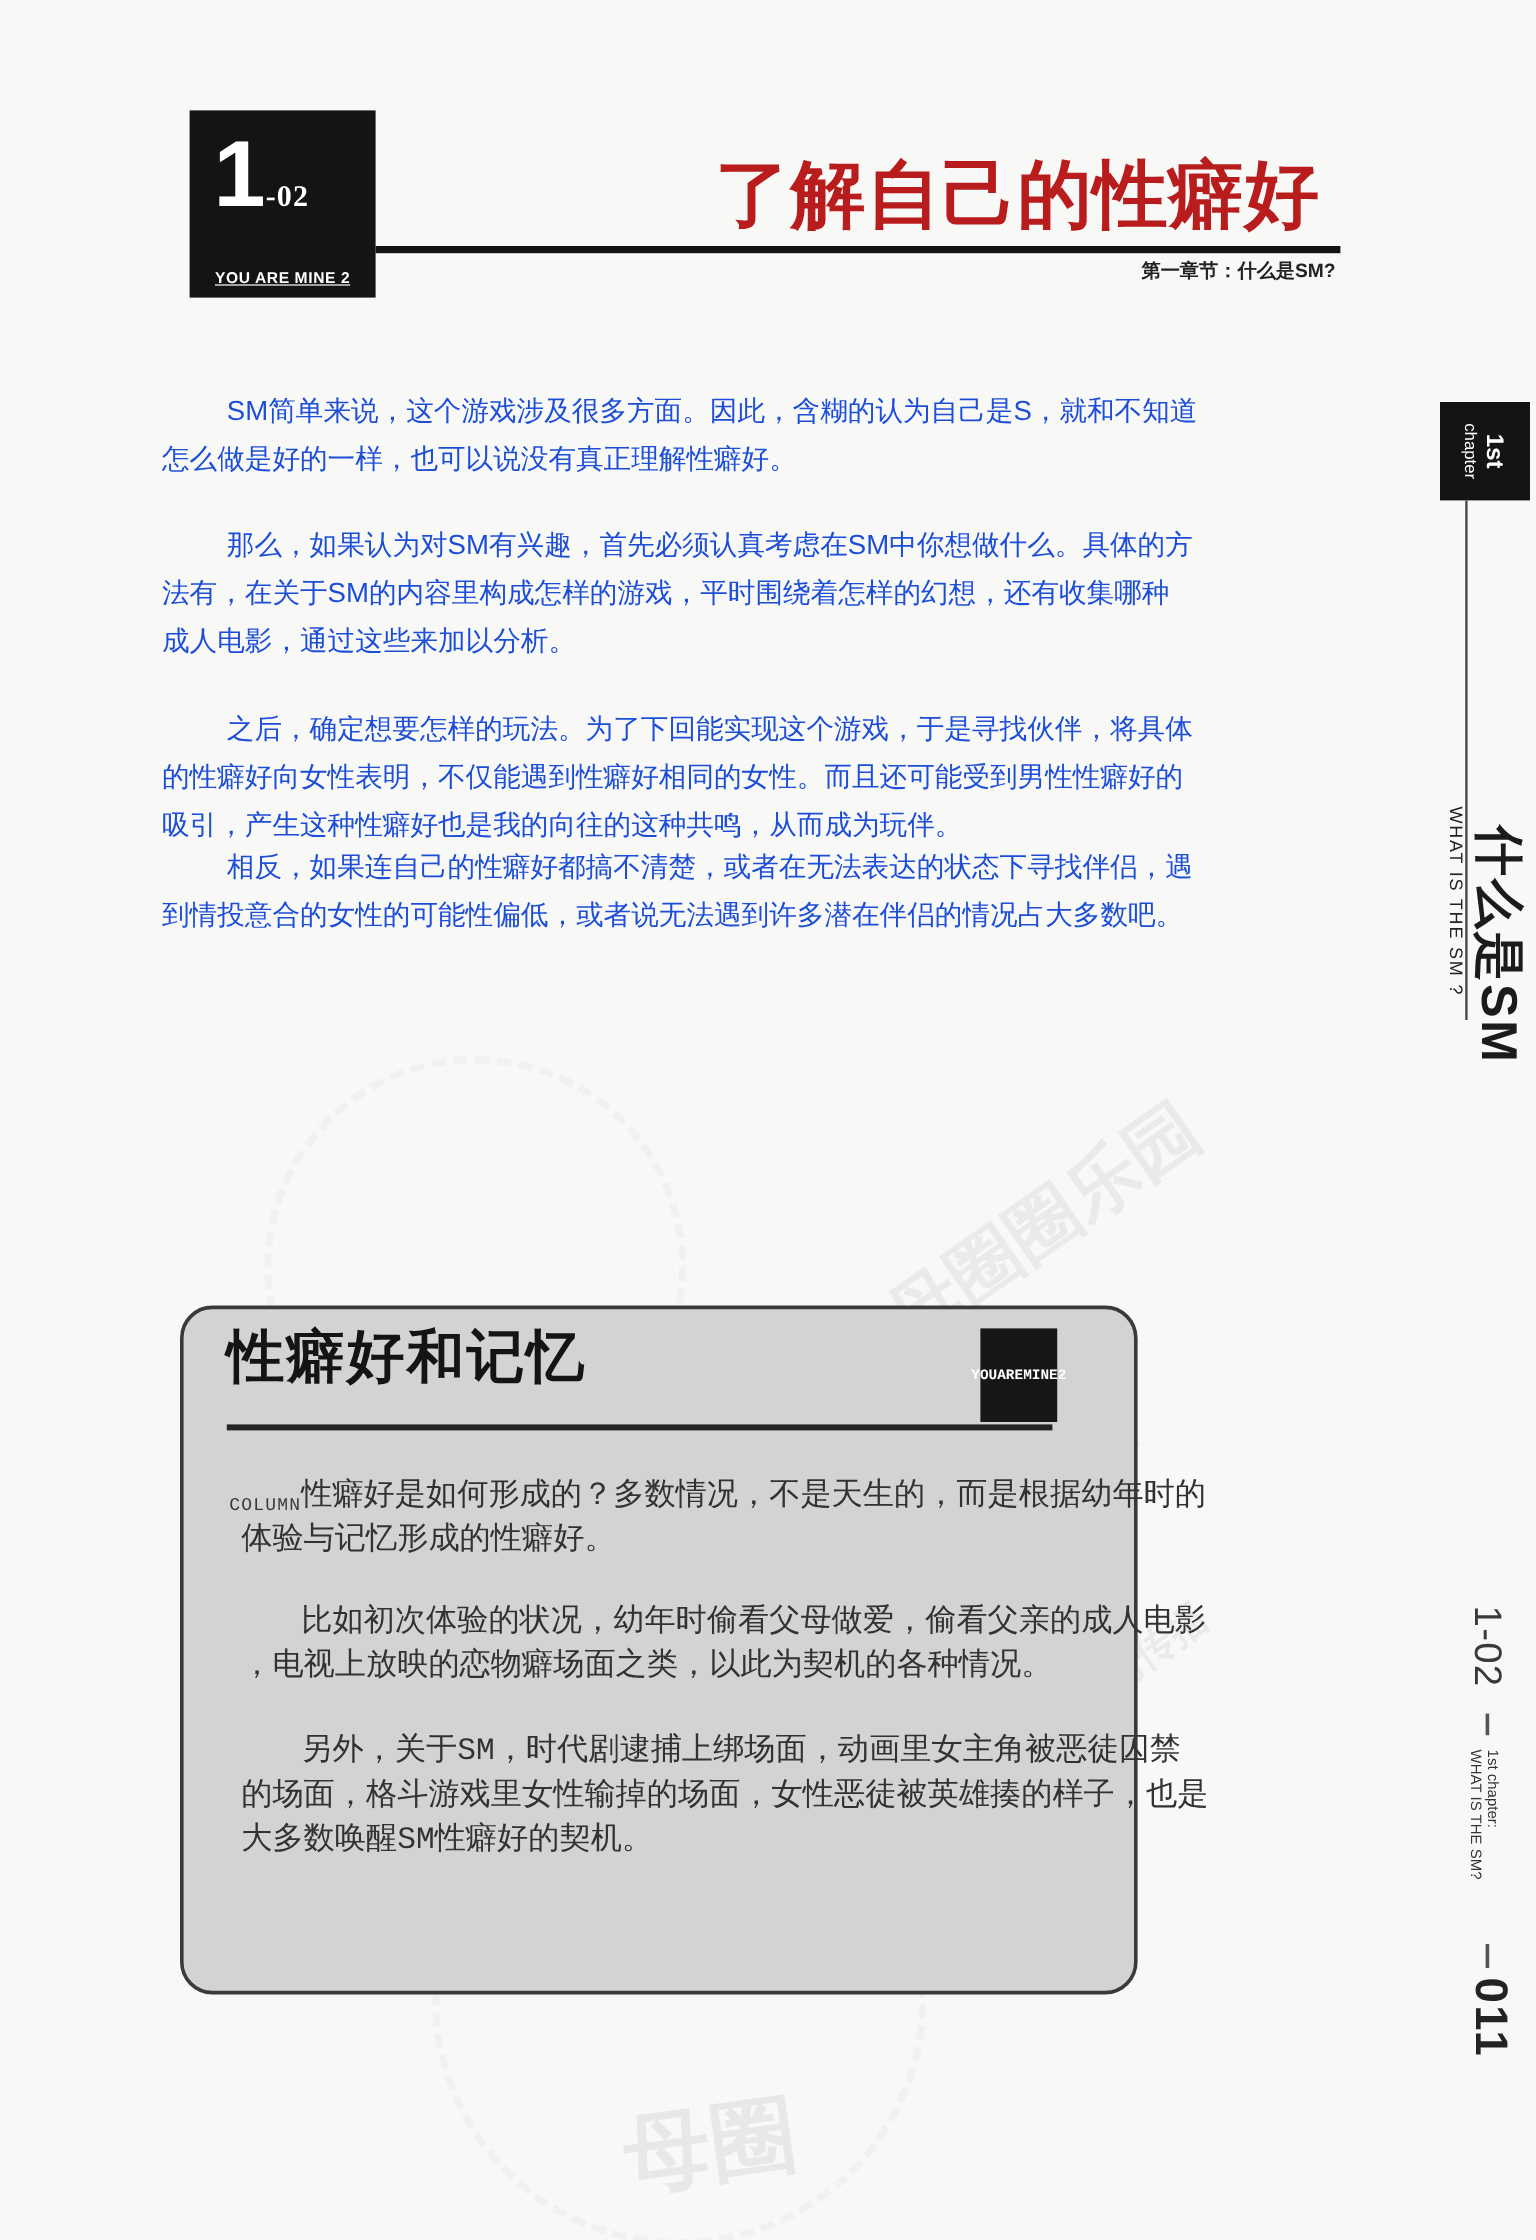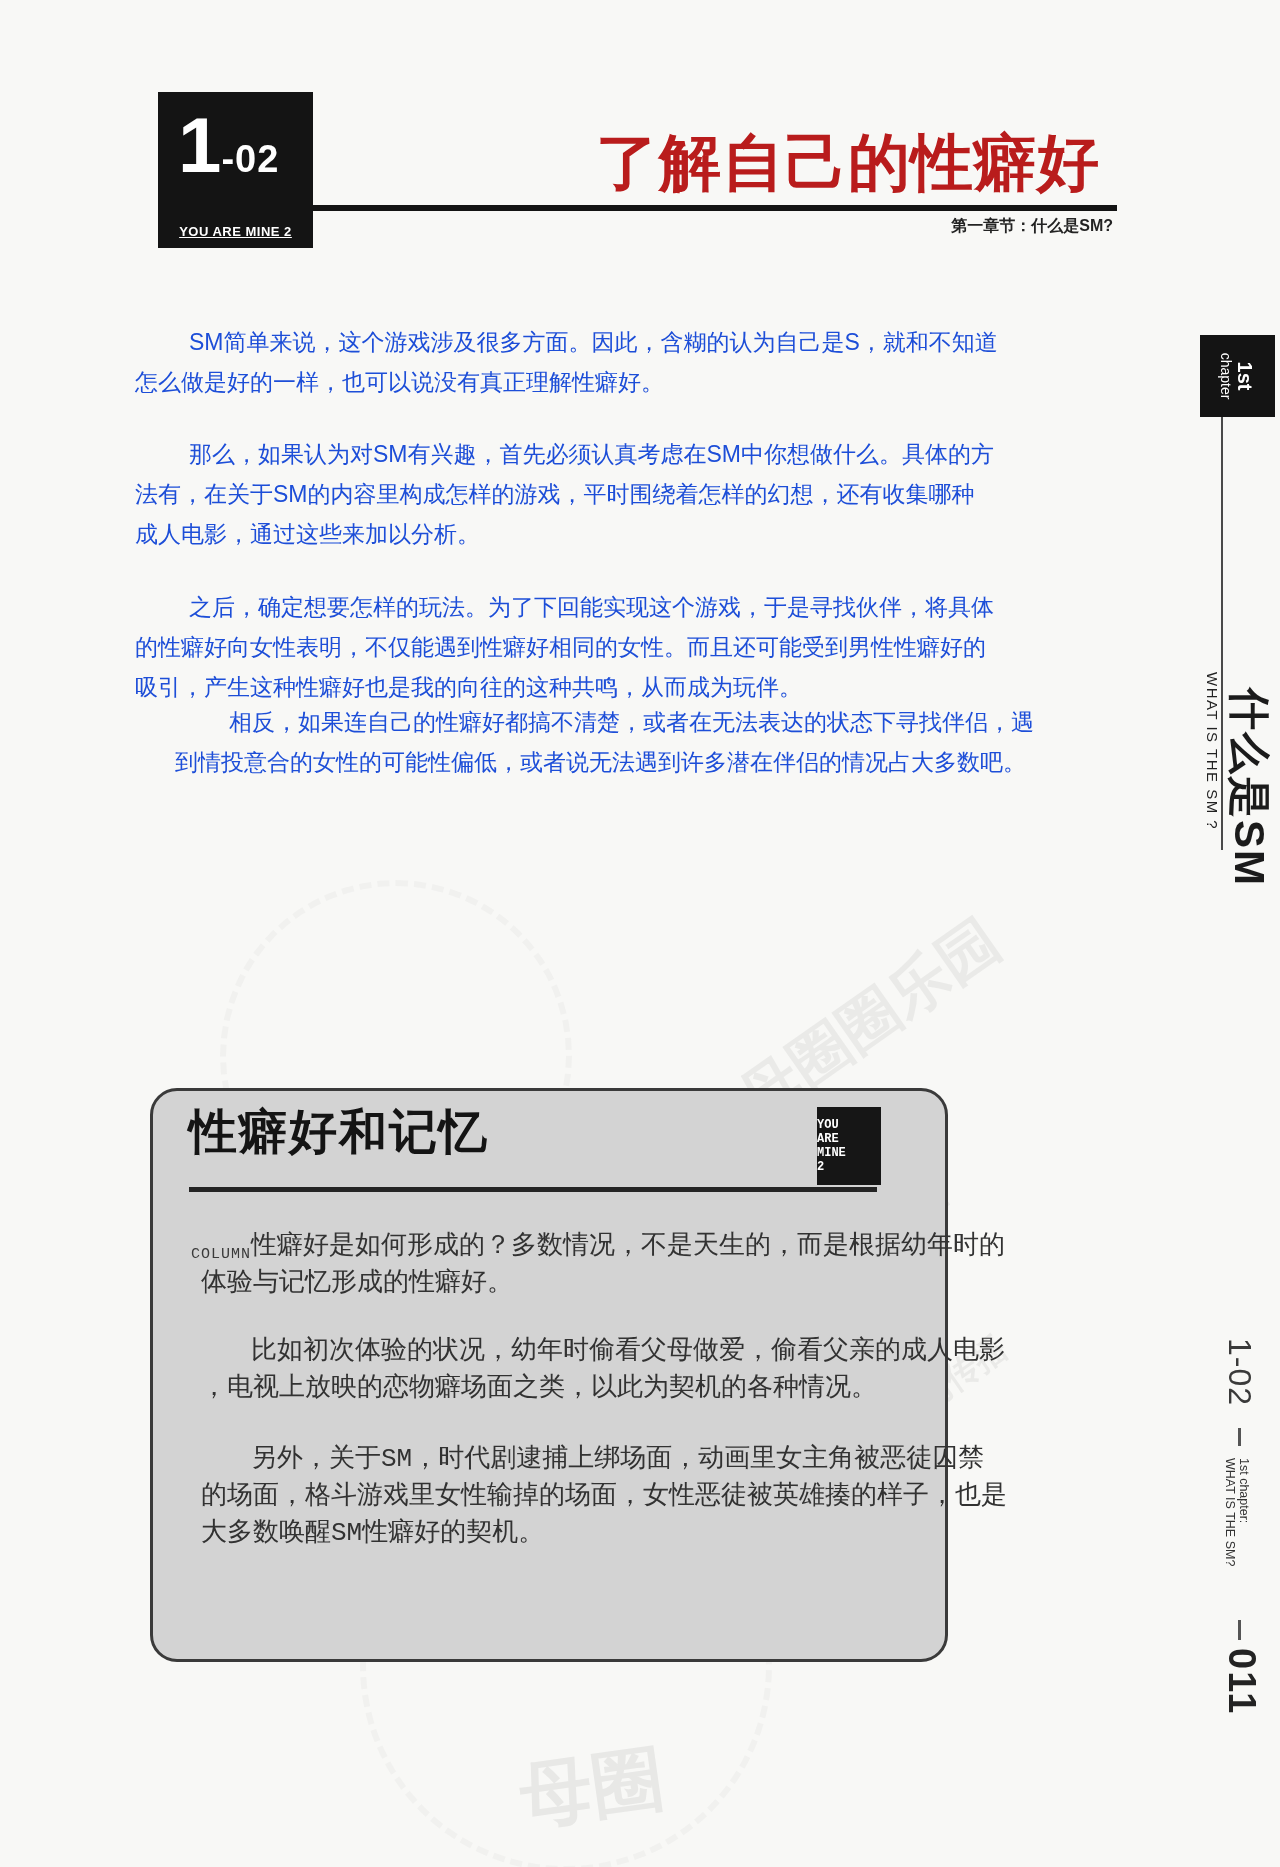--- a/index.html
+++ b/index.html
@@ -5,21 +5,21 @@
   html,body{margin:0;padding:0;background:#e9e9e9;}
   .page{
     position:relative;width:1280px;height:1867px;margin:0 auto;
     background:#f8f8f6;overflow:hidden;
     font-family:"Liberation Sans","DejaVu Sans",sans-serif;color:#2e2e2e;
   }
   
   .chapter-box{position:absolute;left:158px;top:92px;width:155px;height:156px;background:#141414;color:#fff;}
   .chapter-code{position:absolute;left:20px;top:14px;white-space:nowrap;}
   .chapter-code .big{font-size:78px;font-weight:bold;line-height:78px;}
-  .chapter-code .small{font-size:38px;font-weight:bold;letter-spacing:1px;}
+  .chapter-code .small{font-size:25px;font-weight:bold;letter-spacing:1px;font-family:Liberation Serif, serif;}
   .series-label{position:absolute;bottom:9px;left:0;width:100%;text-align:center;font-size:13px;font-weight:bold;letter-spacing:.5px;text-decoration:underline;}
   .page-title{position:absolute;top:128px;right:180px;font-size:62px;line-height:70px;font-weight:bold;color:#b91c1c;letter-spacing:1px;white-space:nowrap;}
   .title-rule{position:absolute;left:313px;top:205px;width:804px;height:6px;background:#141414;}
   .page-subtitle{position:absolute;top:216px;right:167px;font-size:16px;font-weight:bold;color:#232323;white-space:nowrap;}
   
   .para{position:absolute;left:135px;width:952px;font-size:23px;line-height:40px;color:#1d4ed8;}
   .para .line{white-space:nowrap;}
   .para .line.indent{text-indent:54px;}
   
   .vrot{position:absolute;transform:rotate(90deg);transform-origin:0 0;white-space:nowrap;}
@@ -34,21 +34,21 @@
   .side-code{left:1257px;top:1338px;font-size:32px;line-height:34px;color:#3a3a3a;letter-spacing:1px;}
   .side-divider{position:absolute;width:3px;background:#555;}
   .side-footer{left:1251px;top:1458px;font-size:12.5px;line-height:14px;color:#333;}
   .side-page-num{left:1262px;top:1648px;font-size:38px;line-height:40px;font-weight:bold;color:#232323;letter-spacing:2px;}
   
   .column-box{position:absolute;left:150px;top:1088px;width:792px;height:568px;background:#d3d3d3;border:3px solid #3a3a3a;border-radius:27px;font-family:Liberation Mono, monospace;}
   .col-title{position:absolute;left:36px;top:16px;font-size:48px;line-height:56px;font-weight:bold;color:#141414;letter-spacing:2px;white-space:nowrap;}
   .col-rule{position:absolute;left:36px;top:96px;width:688px;height:5px;background:#242424;}
   .col-label{position:absolute;left:38px;top:107px;font-size:15px;color:#3a3a3a;letter-spacing:1px;margin-top:48px;}
   .col-badge{position:absolute;left:664px;top:16px;width:64px;height:78px;background:#161616;color:#fff;
-    display:flex;flex-direction:column;align-items:flex-start;justify-content:center;}
+    display:flex;flex-direction:row;align-items:center;justify-content:center;}
   .col-badge div{font-size:12px;font-weight:bold;line-height:14px;}
   .col-para{position:absolute;left:48px;width:712px;font-size:26px;line-height:37px;color:#323232;}
   .col-para .line{white-space:nowrap;}
   .col-para .line.indent{text-indent:50px;}
   
   .wm-text{position:absolute;color:#8a8a8a;opacity:.12;font-weight:bold;pointer-events:none;}
   .wm-circle{position:absolute;border:6px dashed #9a9a9a;border-radius:50%;opacity:.07;pointer-events:none;}
 </style>
 </head>
 <body>
@@ -79,21 +79,21 @@
   <div class="para" style="top:434px;">
     <div class="line indent">那么，如果认为对SM有兴趣，首先必须认真考虑在SM中你想做什么。具体的方</div>
     <div class="line">法有，在关于SM的内容里构成怎样的游戏，平时围绕着怎样的幻想，还有收集哪种</div>
     <div class="line">成人电影，通过这些来加以分析。</div>
   </div>
   <div class="para" style="top:587px;">
     <div class="line indent">之后，确定想要怎样的玩法。为了下回能实现这个游戏，于是寻找伙伴，将具体</div>
     <div class="line">的性癖好向女性表明，不仅能遇到性癖好相同的女性。而且还可能受到男性性癖好的</div>
     <div class="line">吸引，产生这种性癖好也是我的向往的这种共鸣，从而成为玩伴。</div>
   </div>
-  <div class="para" style="top:702px;margin-left:40px;">
+  <div class="para" style="top:702px;">
     <div class="line indent">相反，如果连自己的性癖好都搞不清楚，或者在无法表达的状态下寻找伴侣，遇</div>
     <div class="line">到情投意合的女性的可能性偏低，或者说无法遇到许多潜在伴侣的情况占大多数吧。</div>
   </div>
 
   <div class="chapter-tab">
     <div class="inner">
       <div class="l1">1st</div>
       <div class="l2">chapter</div>
     </div>
   </div>

